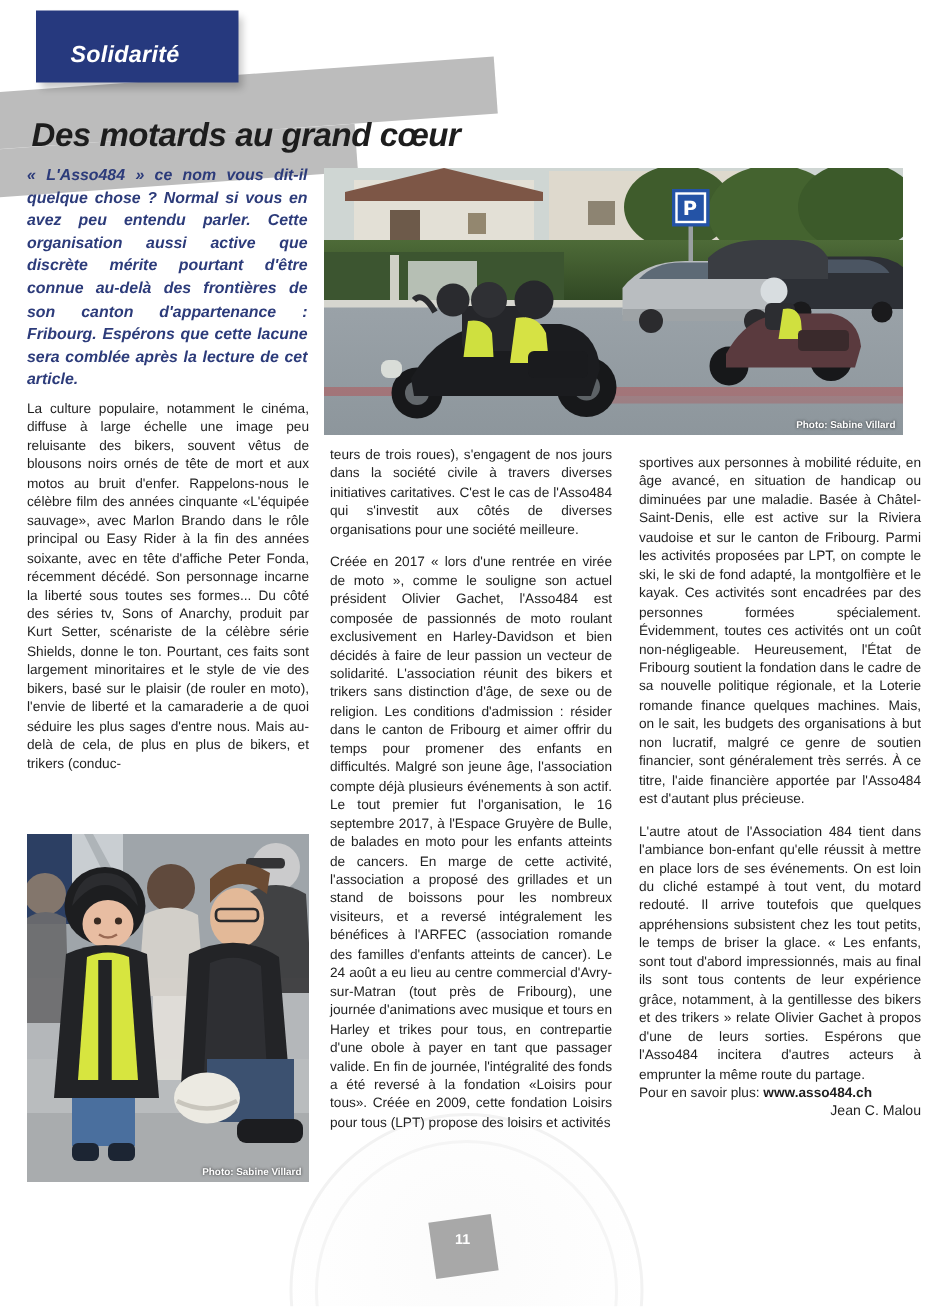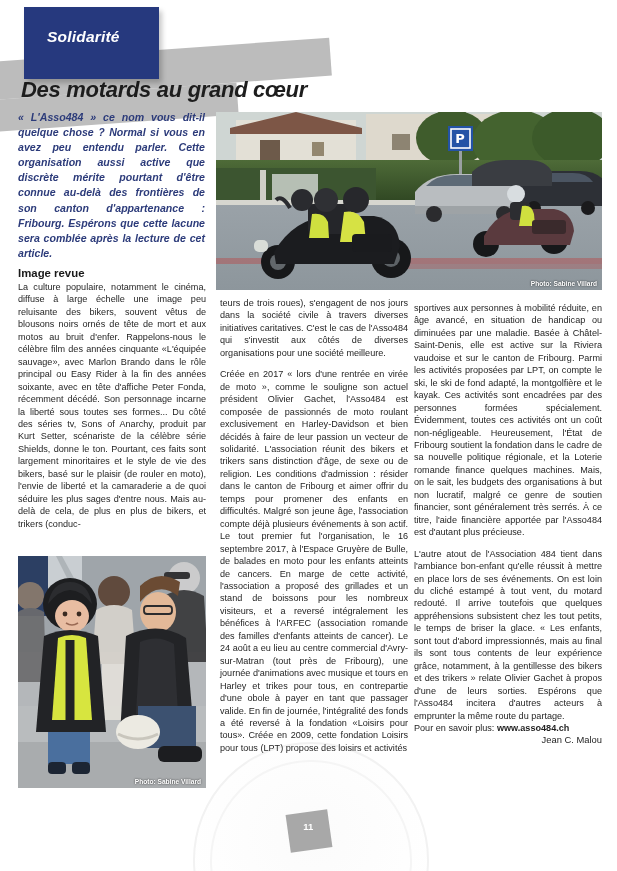--- a/index.html
+++ b/index.html
@@ -40,21 +40,21 @@
     border: 2px solid #f5f5f5;
     z-index: 0;
   }
 
   
   .cat-badge {
     position: absolute;
     left: 24px;
     top: 7px;
     width: 135px;
-    height: 72px;
+    height: 48px;
     background: #26397e;
     box-shadow: 3px 4px 5px rgba(0,0,0,0.22);
     z-index: 6;
   }
   .cat-badge span {
     position: absolute;
     left: 23px;
     top: 21px;
     color: #ffffff;
     font-size: 15.5px;
@@ -163,21 +163,21 @@
     font-size: 9.1px;
     line-height: 12.45px;
     color: #1f1f1f;
     text-align: justify;
     z-index: 5;
   }
   .col p { margin: 0; }
   .col p + p { margin-top: 9px; }
   .col1 { left: 18px;  top: 266px; }
   .col2 { left: 220px; top: 297px; }
-  .col3 { left: 414px; top: 302px; }
+  .col3 { left: 426px; top: 302px; }
 
   h2.sub {
     margin: 0 0 1px 0;
     font-size: 11.4px;
     font-weight: bold;
     color: #1a1a1a;
     line-height: 14px;
     text-align: left;
   }
   .spacer-sub { margin-top: 9px; }
@@ -360,21 +360,20 @@
         <rect x="120" y="150" width="58" height="42" fill="#3c5170"></rect>
         <ellipse cx="120" cy="176" rx="22" ry="17" fill="#eceae2"></ellipse>
         <path d="M100 178 q20 10 40 0" stroke="#c9c6bd" stroke-width="3" fill="none"></path>
         <rect x="140" y="190" width="44" height="16" rx="6" fill="#1c1d20"></rect>
       </g>
     </svg>
     <div class="photo-credit">Photo: Sabine Villard</div>
   </div>
 
   <div class="col col1">
-    <h2 class="sub">Image revue</h2>
     <p>La culture populaire, notamment le cinéma, diffuse à large échelle une image peu reluisante des bikers, souvent vêtus de blousons noirs ornés de tête de mort et aux motos au bruit d'enfer. Rappelons-nous le célèbre film des années cinquante «L'équipée sauvage», avec Marlon Brando dans le rôle principal ou Easy Rider à la fin des années soixante, avec en tête d'affiche Peter Fonda, récemment décédé. Son personnage incarne la liberté sous toutes ses formes... Du côté des séries tv, Sons of Anarchy, produit par Kurt Setter, scénariste de la célèbre série Shields, donne le ton. Pourtant, ces faits sont largement minoritaires et le style de vie des bikers, basé sur le plaisir (de rouler en moto), l'envie de liberté et la camaraderie a de quoi séduire les plus sages d'entre nous. Mais au-delà de cela, de plus en plus de bikers, et trikers (conduc-</p>
   </div>
 
   <div class="col col2">
     <p>teurs de trois roues), s'engagent de nos jours dans la société civile à travers diverses initiatives caritatives. C'est le cas de l'Asso484 qui s'investit aux côtés de diverses organisations pour une société meilleure.</p>
     <p>Créée en 2017 « lors d'une rentrée en virée de moto », comme le souligne son actuel président Olivier Gachet, l'Asso484 est composée de passionnés de moto roulant exclusivement en Harley-Davidson et bien décidés à faire de leur passion un vecteur de solidarité. L'association réunit des bikers et trikers sans distinction d'âge, de sexe ou de religion. Les conditions d'admission : résider dans le canton de Fribourg et aimer offrir du temps pour promener des enfants en difficultés. Malgré son jeune âge, l'association compte déjà plusieurs événements à son actif. Le tout premier fut l'organisation, le 16 septembre 2017, à l'Espace Gruyère de Bulle, de balades en moto pour les enfants atteints de cancers. En marge de cette activité, l'association a proposé des grillades et un stand de boissons pour les nombreux visiteurs, et a reversé intégralement les bénéfices à l'ARFEC (association romande des familles d'enfants atteints de cancer). Le 24 août a eu lieu au centre commercial d'Avry-sur-Matran (tout près de Fribourg), une journée d'animations avec musique et tours en Harley et trikes pour tous, en contrepartie d'une obole à payer en tant que passager valide. En fin de journée, l'intégralité des fonds a été reversé à la fondation «Loisirs pour tous». Créée en 2009, cette fondation Loisirs pour tous (LPT) propose des loisirs et activités</p>
   </div>
 
   <div class="col col3">
     <p>sportives aux personnes à mobilité réduite, en âge avancé, en situation de handicap ou diminuées par une maladie. Basée à Châtel-Saint-Denis, elle est active sur la Riviera vaudoise et sur le canton de Fribourg. Parmi les activités proposées par LPT, on compte le ski, le ski de fond adapté, la montgolfière et le kayak. Ces activités sont encadrées par des personnes formées spécialement. Évidemment, toutes ces activités ont un coût non-négligeable. Heureusement, l'État de Fribourg soutient la fondation dans le cadre de sa nouvelle politique régionale, et la Loterie romande finance quelques machines. Mais, on le sait, les budgets des organisations à but non lucratif, malgré ce genre de soutien financier, sont généralement très serrés. À ce titre, l'aide financière apportée par l'Asso484 est d'autant plus précieuse.</p>

